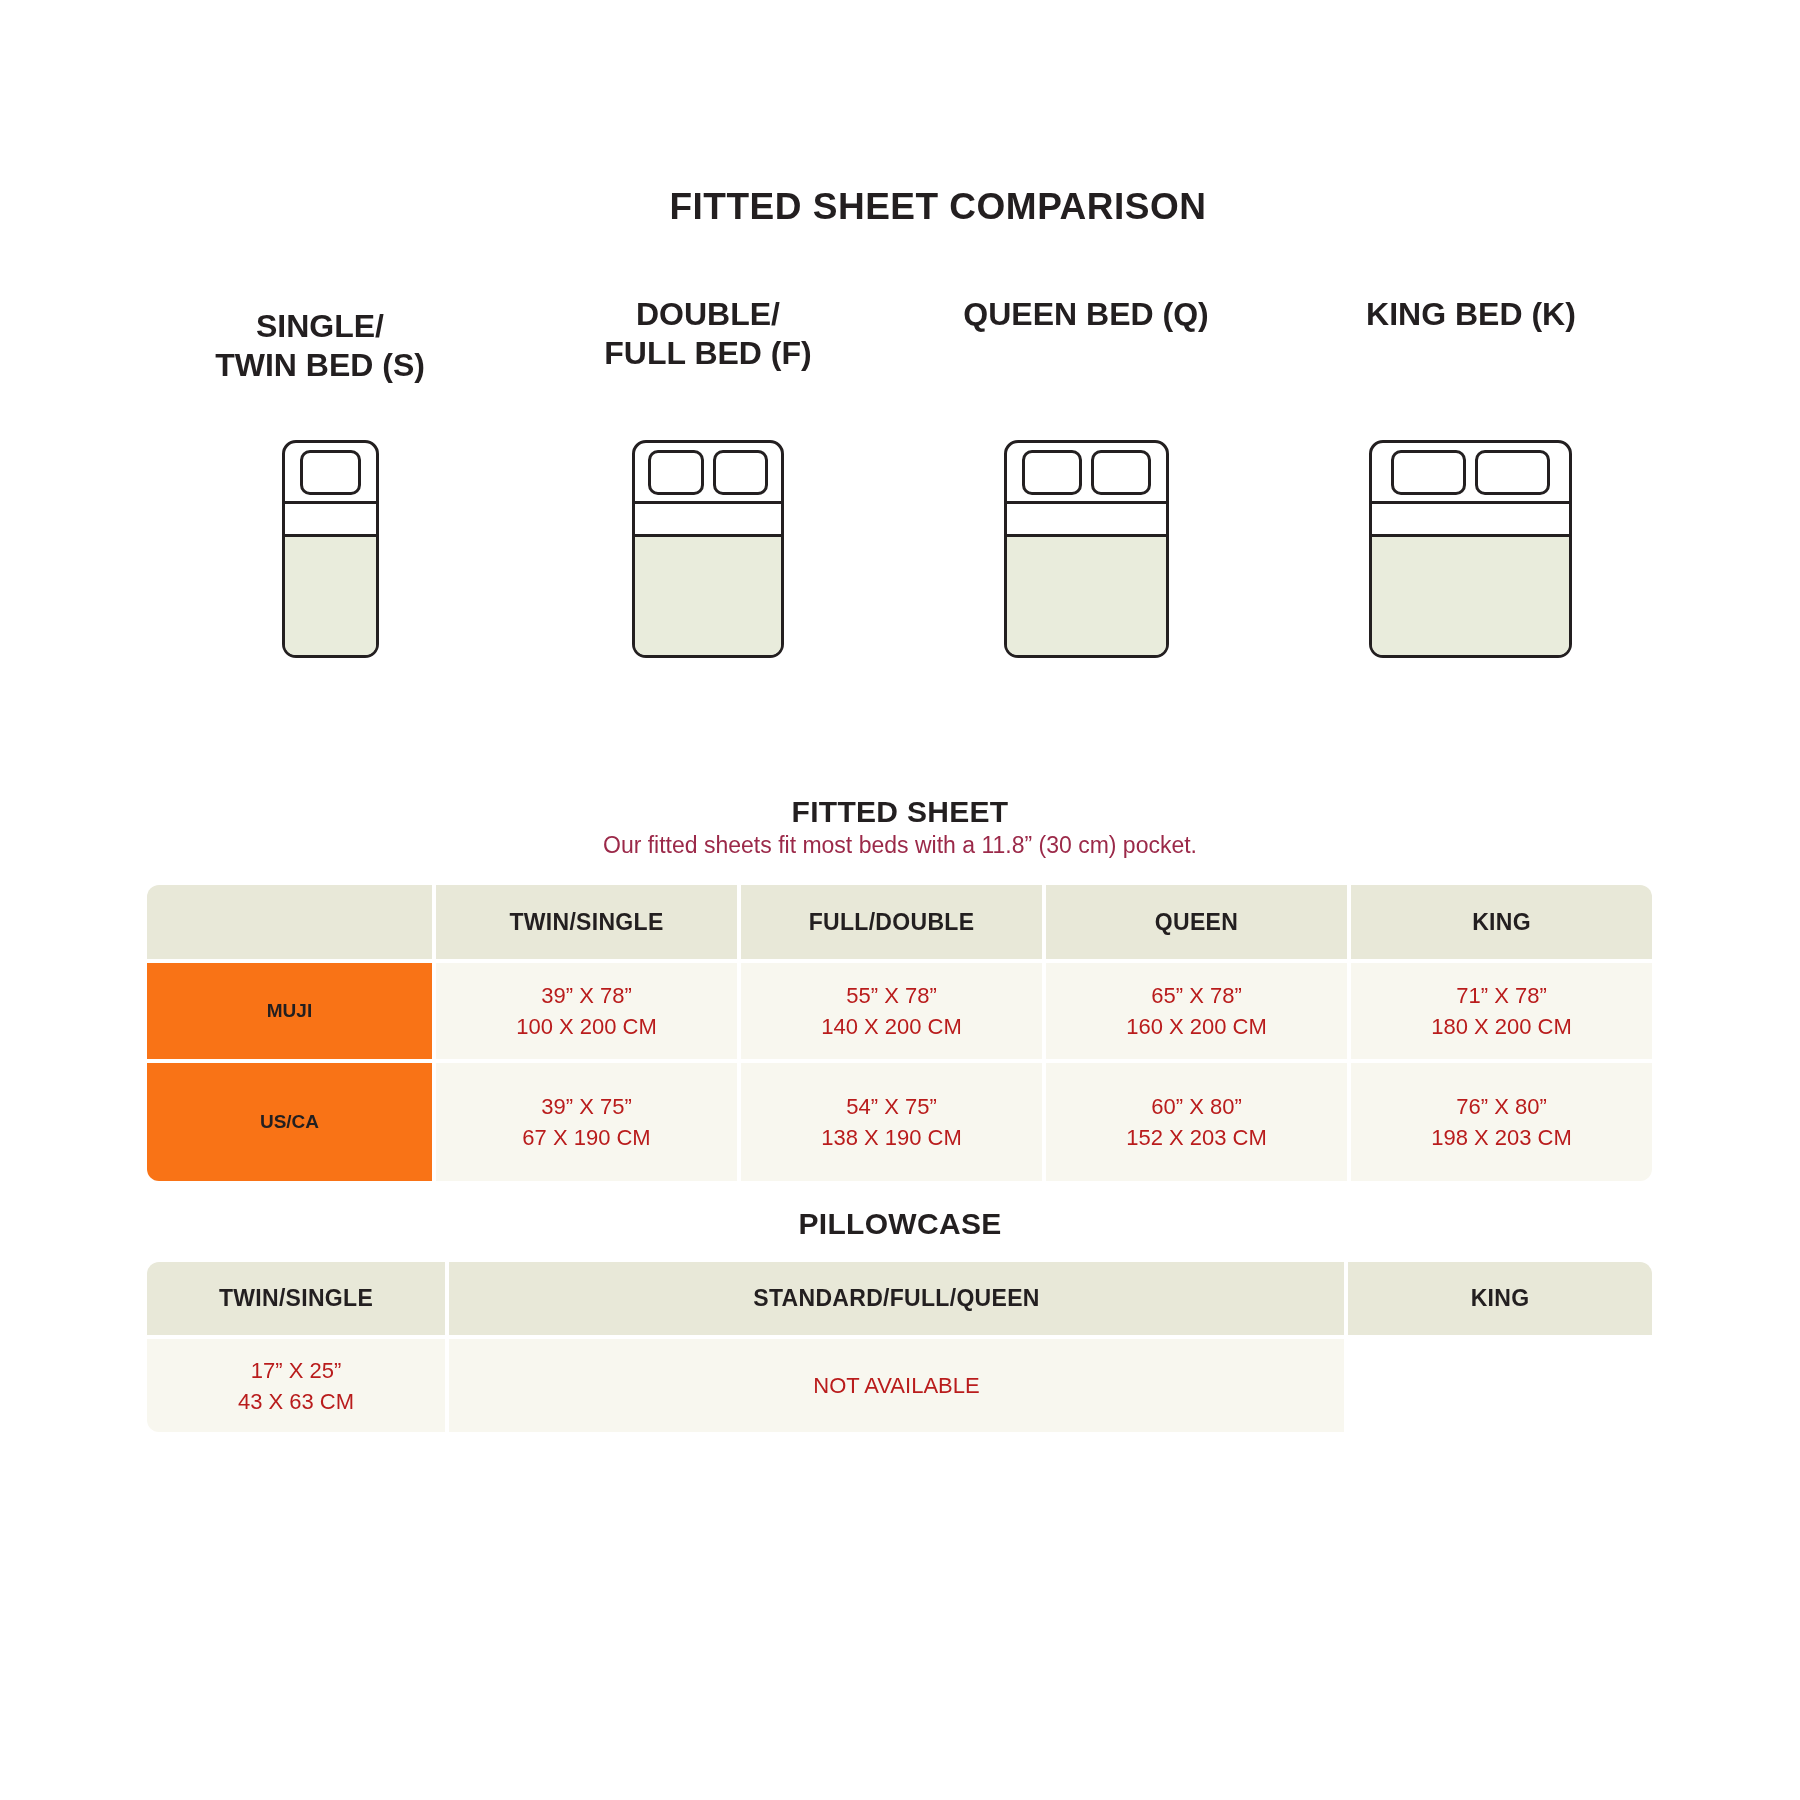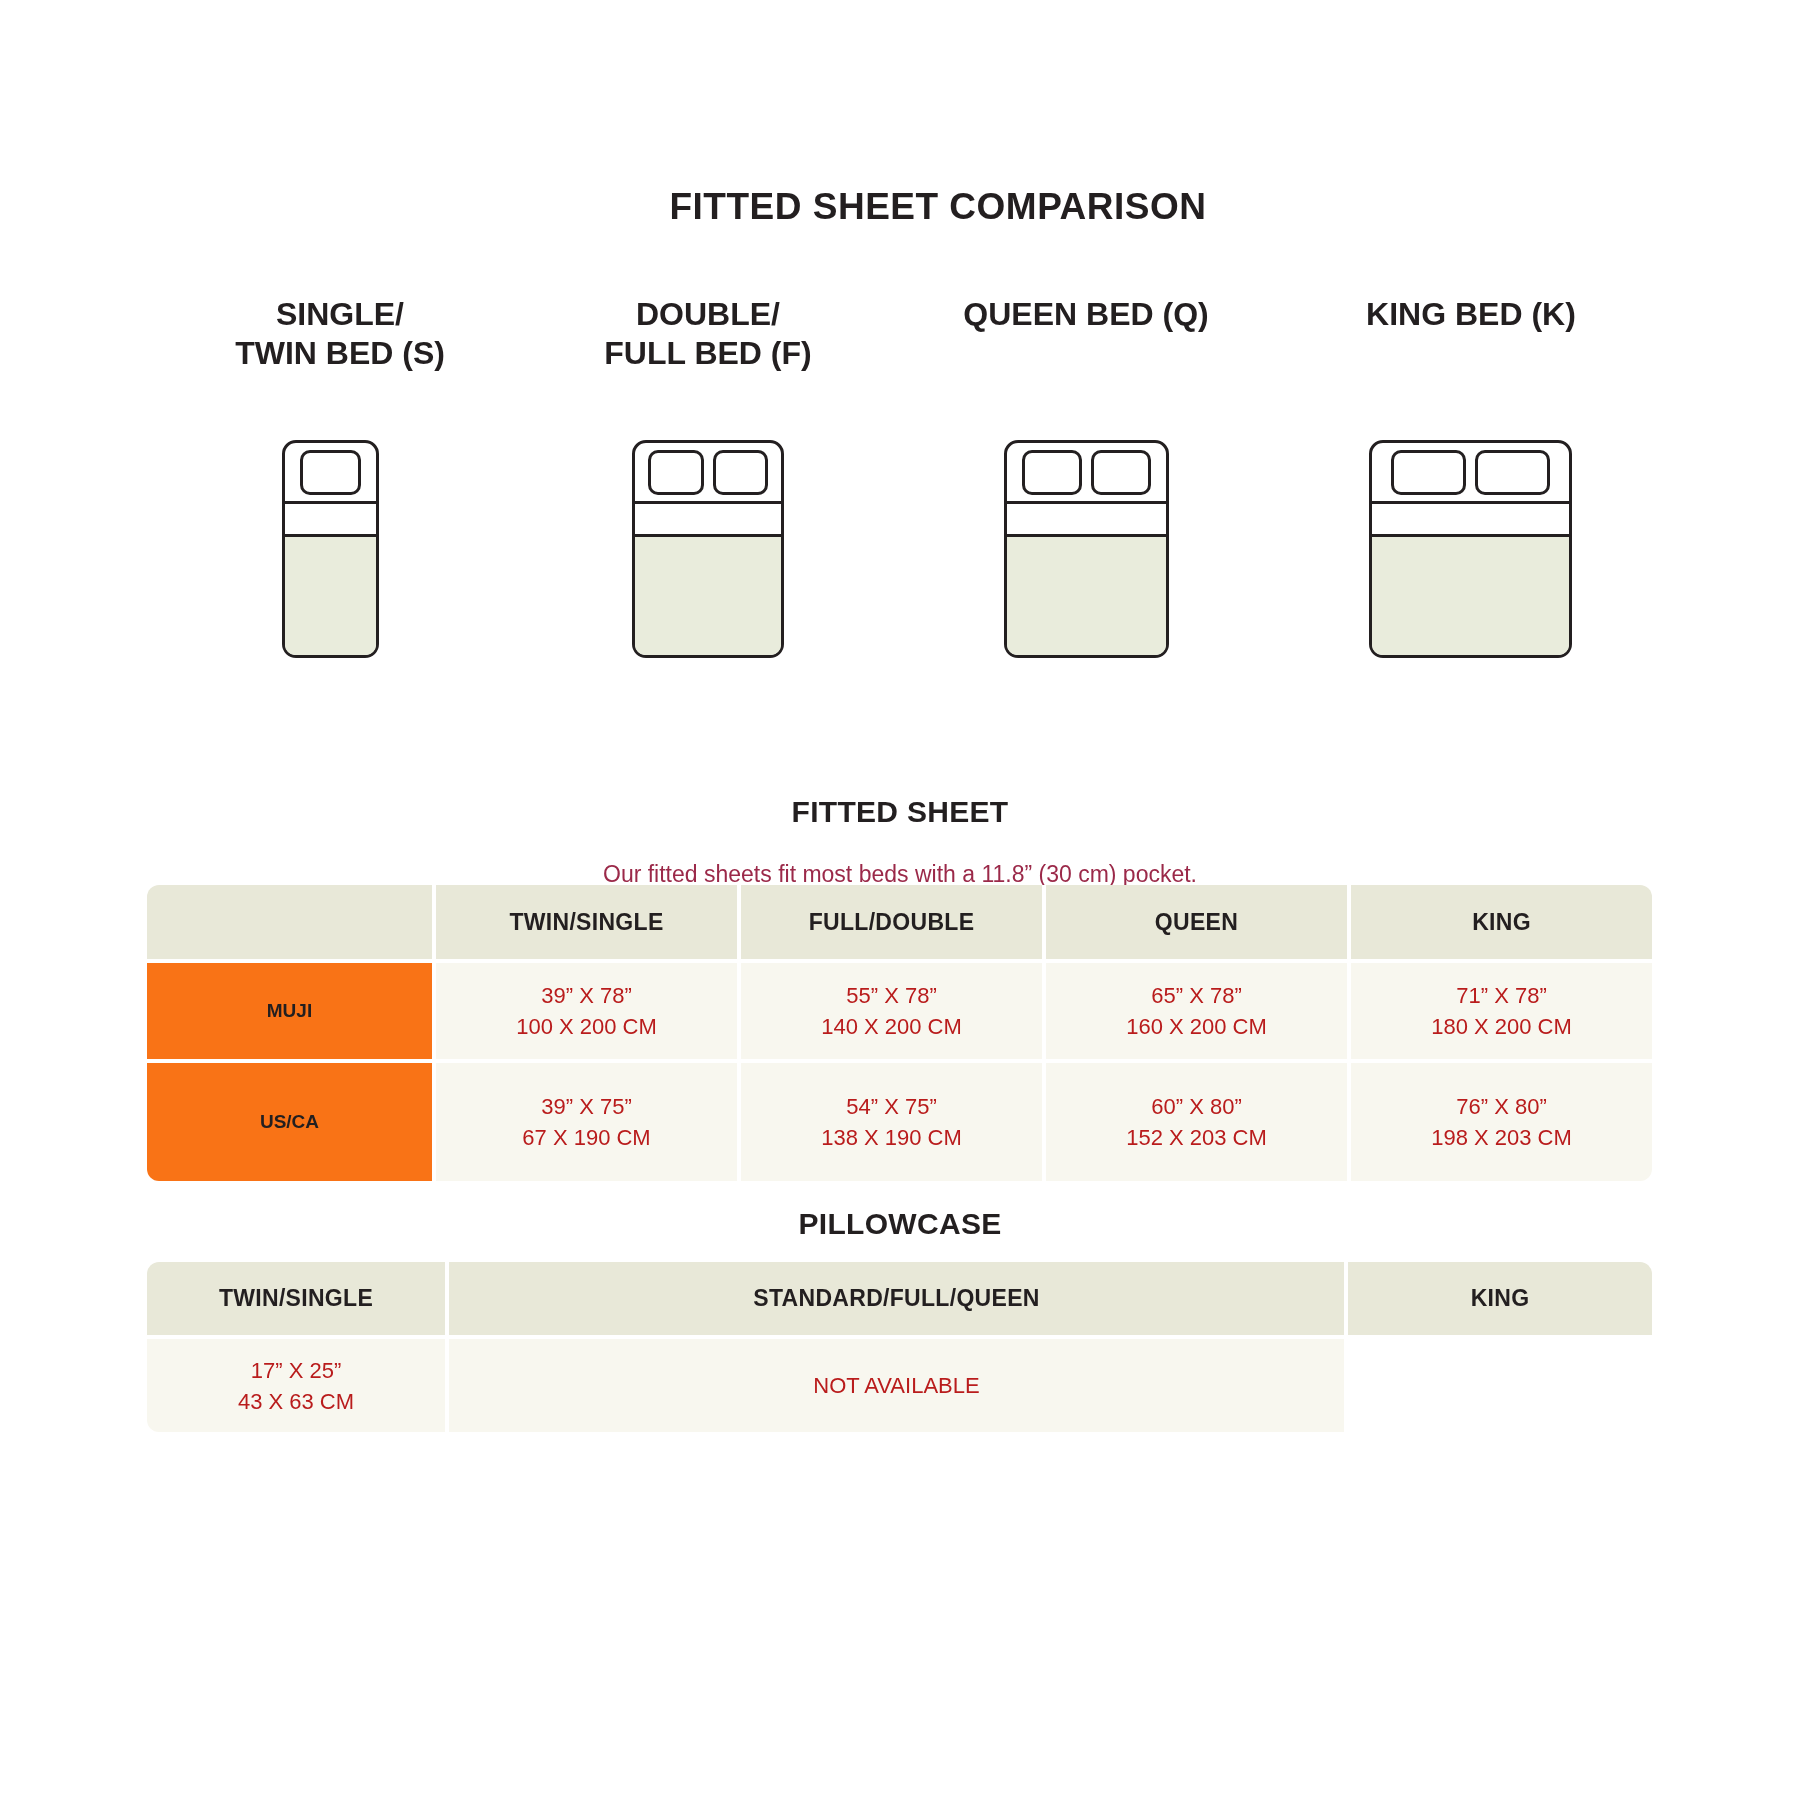--- a/index.html
+++ b/index.html
@@ -35,21 +35,21 @@
   .sheet { flex:1; background:#e9ecdc; border-radius:0 0 10px 10px; }
 
   
   .section-heading {
     position:absolute; left:0; width:100%; margin:0; text-align:center;
     font-size:30px; font-weight:bold; letter-spacing:0.3px;
   }
   .fitted-heading { top:795px; }
   .pillowcase-heading { top:1207px; }
   .subtitle {
-    position:absolute; top:861px; left:0; width:100%; text-align:center;
+    position:absolute; top:832px; left:0; width:100%; text-align:center;
     font-size:23px; color:#9b2949;
   }
 
   
   .size-table {
     position:absolute; left:147px; display:grid; gap:4px;
     background:#ffffff; border-radius:12px; overflow:hidden;
   }
   .fitted-table {
     top:885px;
@@ -67,21 +67,21 @@
   .cell.rowlabel { background:#f97316; font-weight:bold; font-size:19px; color:#231f20; }
   .dim span { display:block; line-height:31px; }
 </style>
 </head>
 <body>
 
 <div class="canvas">
 
   <h1 class="title">FITTED SHEET COMPARISON</h1>
 
-  <div class="bed-label" style="left:140px;">
+  <div class="bed-label" style="left:120px;margin-top:12px;">
     <span class="l1">SINGLE/</span>
     <span class="l2">TWIN BED (S)</span>
   </div>
   <div class="bed-label" style="left:508px;">
     <span class="l1">DOUBLE/</span>
     <span class="l2">FULL BED (F)</span>
   </div>
   <div class="bed-label" style="left:886px;">
     <span class="l1">QUEEN BED (Q)</span>
   </div>

